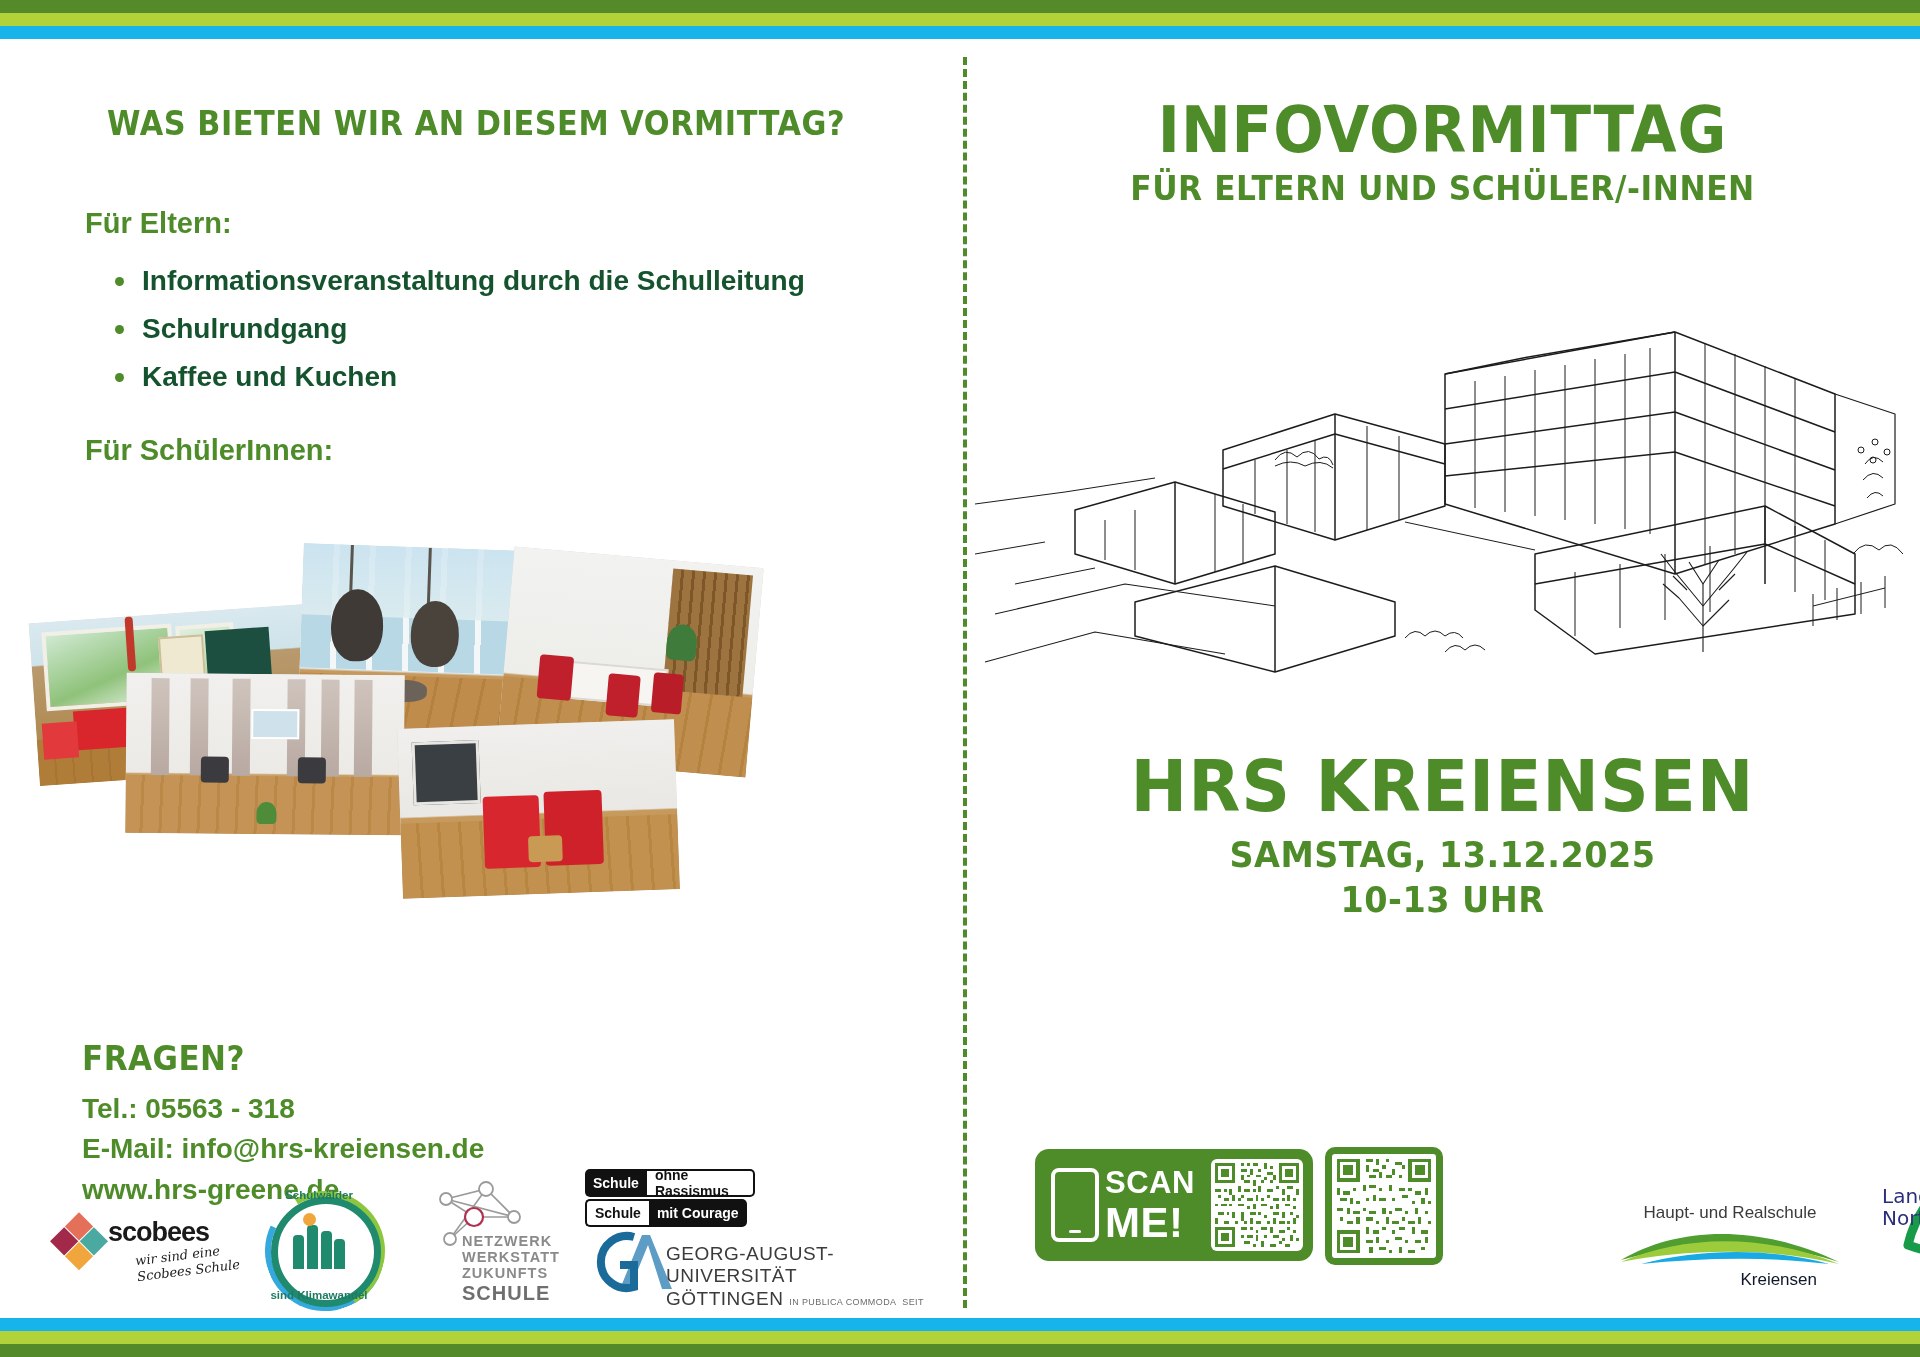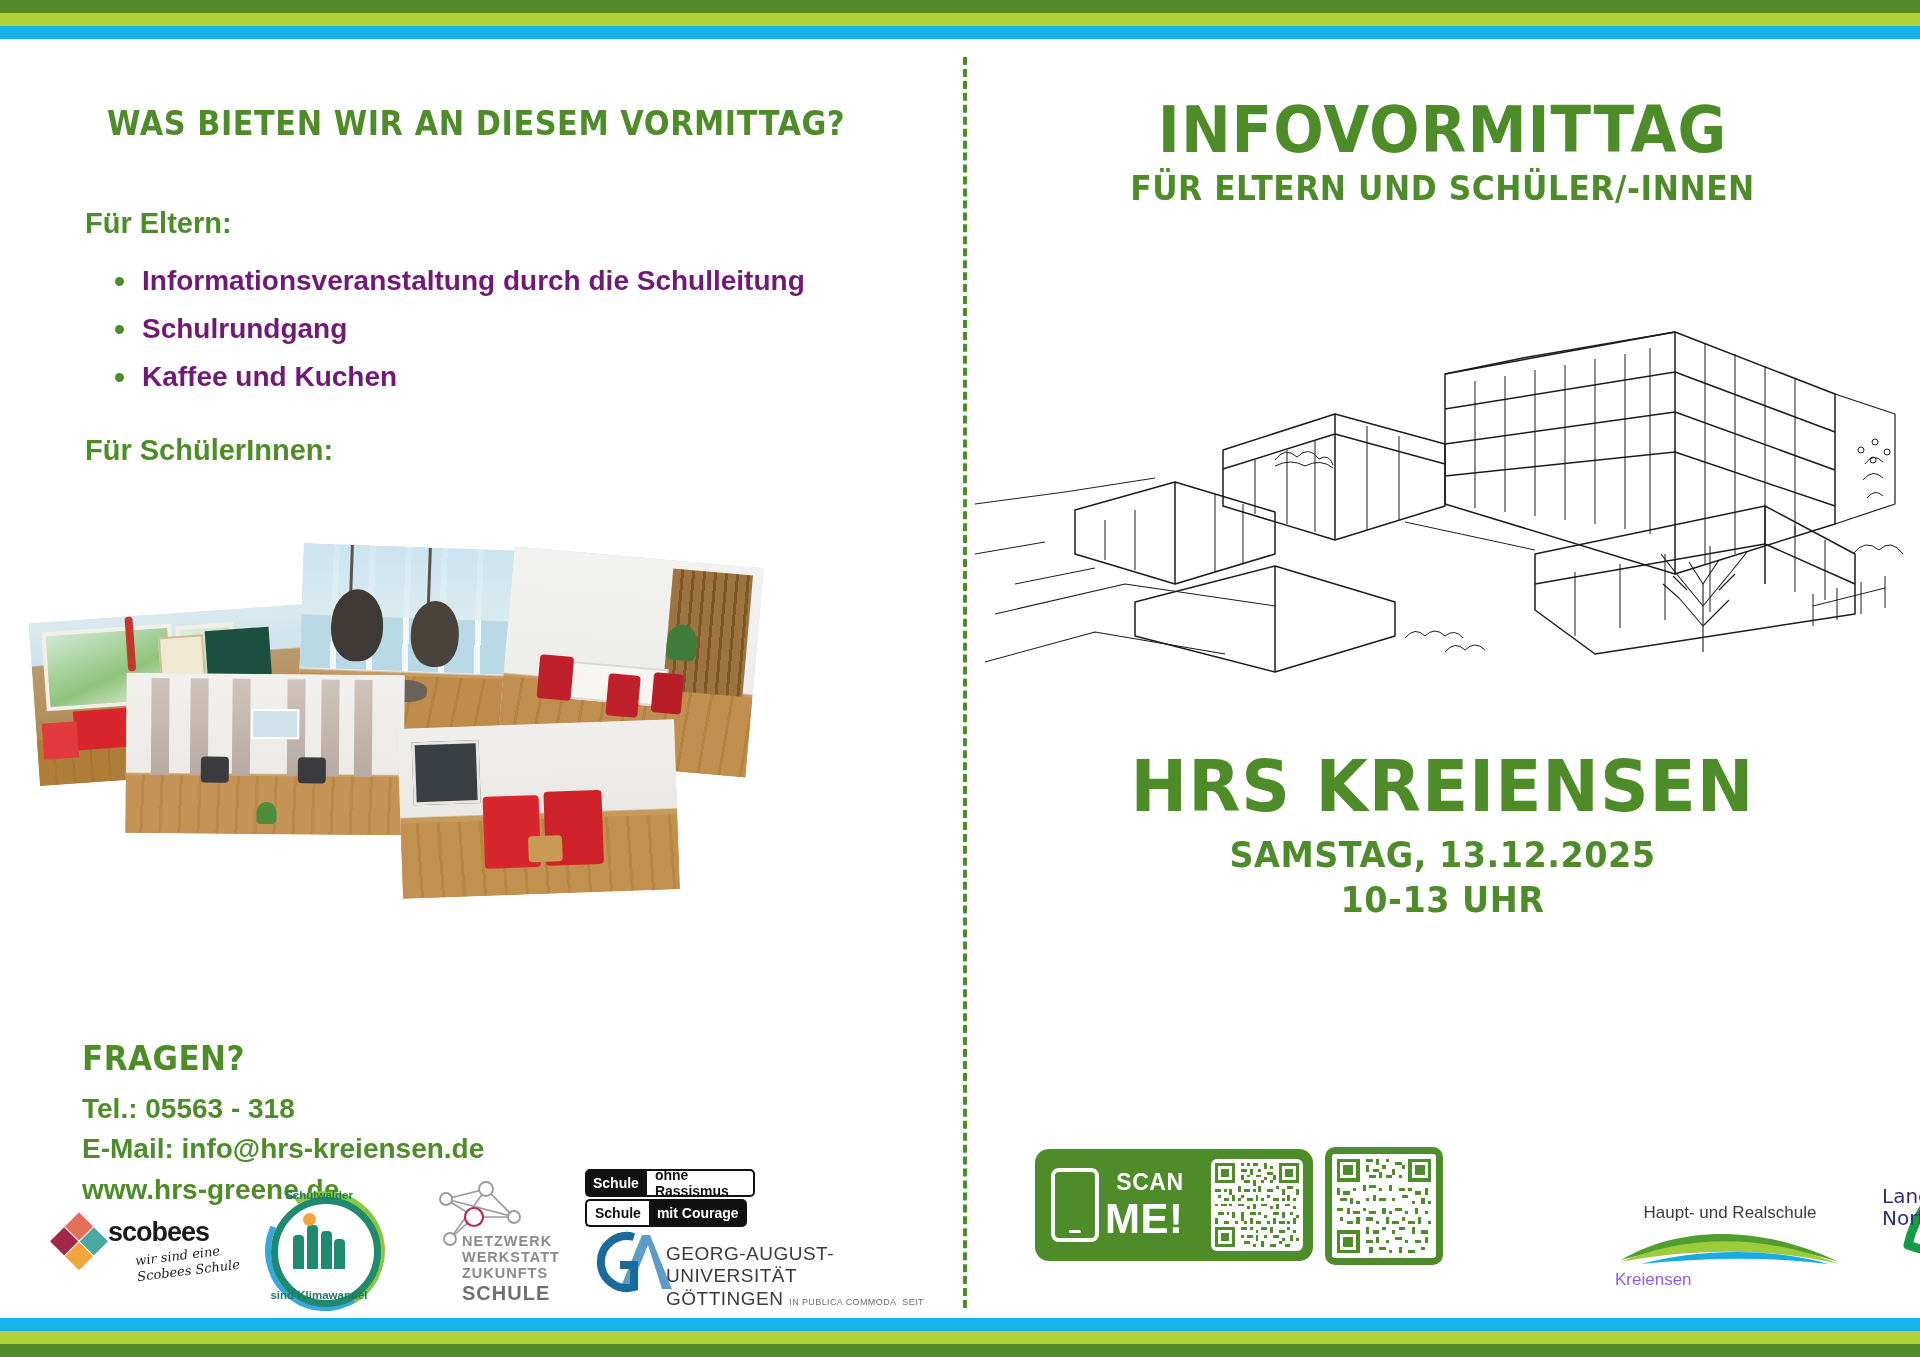--- a/index.html
+++ b/index.html
@@ -45,21 +45,21 @@
   .sub-label{
     position:absolute;left:85px;
     font-size:29px;font-weight:700;color:#4e8c2a;
     white-space:nowrap;
   }
   .sub-eltern{top:168px;}
   .sub-schueler{top:395px;}
 
   ul.bullets{
     position:absolute;left:100px;margin:0;padding:0 0 0 42px;list-style:none;
-    color:#701a75;font-size:28px;font-weight:700;line-height:1.43;
+    color:#14532d;font-size:28px;font-weight:700;line-height:1.43;
   }
   ul.bullets li{position:relative;margin:0 0 8px 0;}
   ul.bullets li::before{
     content:"";position:absolute;left:-27px;top:16px;
     width:9px;height:9px;border-radius:50%;background:#4e8c2a;
   }
   .bullets-eltern{top:222px;width:820px;}
   .bullets-schueler{top:440px;width:790px;}
 
   
@@ -228,32 +228,32 @@
   }
 
   
   .scanme{
     position:absolute;left:70px;top:1110px;width:278px;height:112px;
     background:#4e8c2a;border-radius:14px;display:flex;align-items:center;padding:0 10px;box-sizing:border-box;
   }
   .phone-ic{width:40px;height:66px;border:4px solid #fff;border-radius:8px;margin:0 6px 0 6px;position:relative;flex:none;}
   .phone-ic::after{content:"";position:absolute;left:50%;bottom:5px;transform:translateX(-50%);width:12px;height:3px;background:#fff;border-radius:2px;}
   .scan-words{color:#fff;font-weight:700;line-height:1;flex:none;}
-  .scan-words .w1{font-size:23px;letter-spacing:.5px;text-align:right;}
+  .scan-words .w1{font-size:31px;letter-spacing:.5px;}
   .scan-words .w2{font-size:42px;letter-spacing:.5px;margin-top:4px;}
   .qr{width:92px;height:92px;background:#fff;border-radius:6px;margin-left:auto;padding:4px;box-sizing:border-box;flex:none;}
   .qr svg{display:block;width:100%;height:100%;}
 
   .qr2{position:absolute;left:360px;top:1108px;width:118px;height:118px;border:7px solid #4e8c2a;border-radius:10px;background:#fff;padding:5px;box-sizing:border-box;}
   .qr2 svg{display:block;width:100%;height:100%;}
 
   
   #lg-hrs{position:absolute;left:650px;top:1164px;width:230px;height:105px;}
   .hrs-top{font-size:17px;color:#3b3b3b;text-align:center;}
-  .hrs-bot{font-size:17px;color:#8b5cf6;padding-right:28px;margin-top:2px;}
+  .hrs-bot{font-size:17px;color:#0f172a;text-align:right;padding-right:28px;margin-top:2px;}
   .hrs-wave{position:relative;height:44px;margin-top:1px;}
   .hrs-wave svg{position:absolute;left:0;top:0;width:100%;height:100%;}
 
   
   #lg-lkn{position:absolute;left:895px;top:1110px;width:215px;height:120px;}
   #lg-lkn svg{position:absolute;left:0;top:0;}
   .lkn-txt{position:absolute;left:22px;top:36px;font-size:20px;color:#2b2f7a;line-height:1.12;font-family:"DejaVu Sans",sans-serif;}
 </style>
 </head>
 <body>

